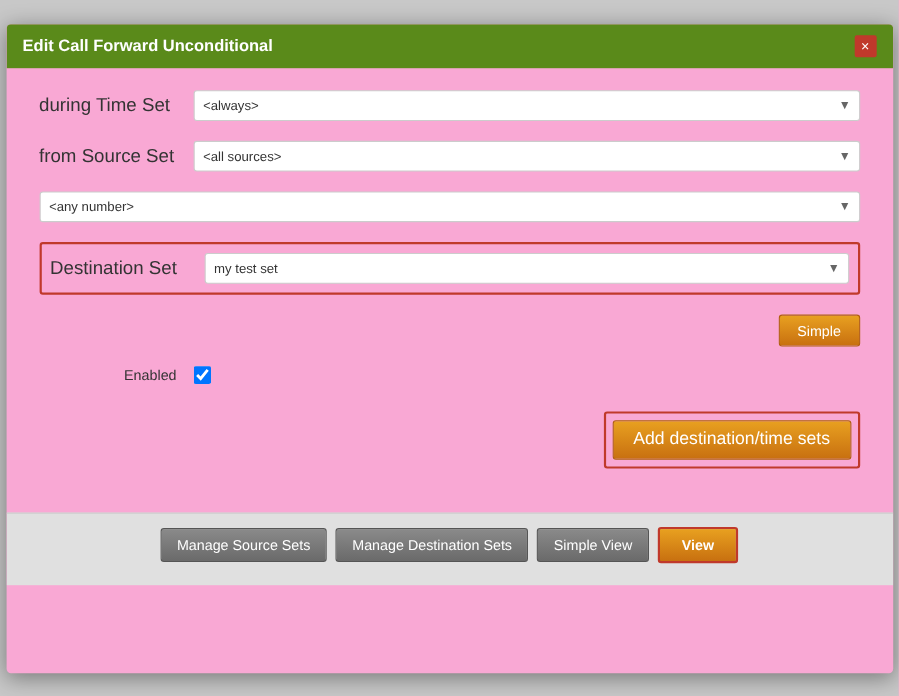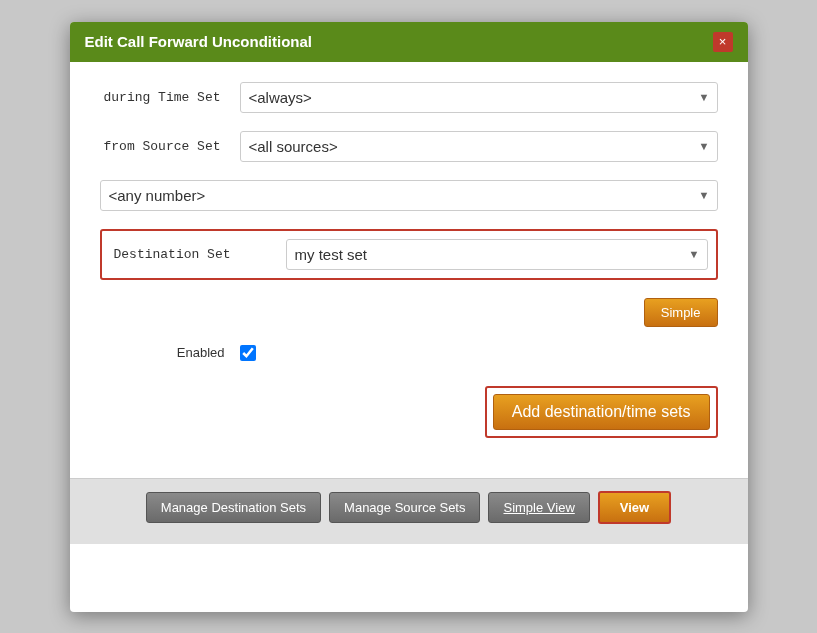--- a/index.html
+++ b/index.html
@@ -8,22 +8,22 @@
       font-family: Arial, sans-serif;
       font-size: 13px;
       display: flex;
       justify-content: center;
       align-items: center;
       width: 817px;
       height: 633px;
       overflow: hidden;
     }
     .dialog {
-      background: #ffffff;
-      width: 678px;
+      background: #f9a8d4;
+      width: 806px;
       min-height: 590px;
       border-radius: 4px;
       box-shadow: 0 4px 20px rgba(0,0,0,0.4);
       overflow: hidden;
       position: relative;
     }
     .dialog-header {
       background: #5a8a1a;
       color: white;
       padding: 10px 15px;
@@ -49,59 +49,57 @@
     .dialog-body {
       padding: 20px 30px;
     }
     .form-row {
       display: flex;
       align-items: center;
       margin-bottom: 18px;
     }
     .form-label {
       width: 140px;
-      text-align: center;
+      text-align: left;
       padding-right: 15px;
       color: #333;
-      font-size: 13px;
+      font-size: 17px;
       flex-shrink: 0;
-      font-family: Liberation Mono, monospace;
     }
     .form-select-wrapper {
       flex: 1;
       position: relative;
     }
     .form-select {
       width: 100%;
       padding: 6px 25px 6px 8px;
       border: 1px solid #ccc;
       border-radius: 3px;
       background: white;
-      font-size: 15px;
+      font-size: 12px;
       appearance: none;
       cursor: pointer;
       color: #333;
     }
     .select-arrow {
       position: absolute;
       right: 8px;
       top: 50%;
       transform: translateY(-50%);
       pointer-events: none;
       color: #666;
       font-size: 11px;
     }
     .destination-row {
       border: 2px solid #c0392b;
       padding: 8px;
       border-radius: 3px;
       display: flex;
       align-items: center;
       margin-bottom: 18px;
-      gap: 36px;
     }
     .destination-row .form-label {
       color: #333;
     }
     .destination-row .form-select-wrapper {
       flex: 1;
       text-decoration: underline;
     }
     .remove-btn-row {
       display: flex;
@@ -188,21 +186,20 @@
       font-weight: bold;
     }
     .simple-view-btn {
       background: linear-gradient(to bottom, #8a8a8a, #6a6a6a);
       color: white;
       border: 1px solid #555;
       padding: 7px 14px;
       border-radius: 3px;
       cursor: pointer;
       font-size: 13px;
-      text-decoration: underline;
     }
   </style>
 </head>
 <body>
 
 <div class="dialog">
   <div class="dialog-header">
     <span>Edit Call Forward Unconditional</span>
     <button class="close-btn">×</button>
   </div>
@@ -259,19 +256,19 @@
 
     <div class="add-btn-row">
       <div class="add-btn-wrapper">
         <button class="add-btn">Add destination/time sets</button>
       </div>
     </div>
   </div>
 
   <div class="dialog-footer">
     <div class="footer-row1">
+      <button class="footer-btn">Manage Source Sets</button>
       <button class="footer-btn">Manage Destination Sets</button>
-      <button class="footer-btn">Manage Source Sets</button>
       <button class="simple-view-btn">Simple View</button>
       <button class="save-btn">View</button>
     </div>
   </div>
 </div>
 
 </body></html>

